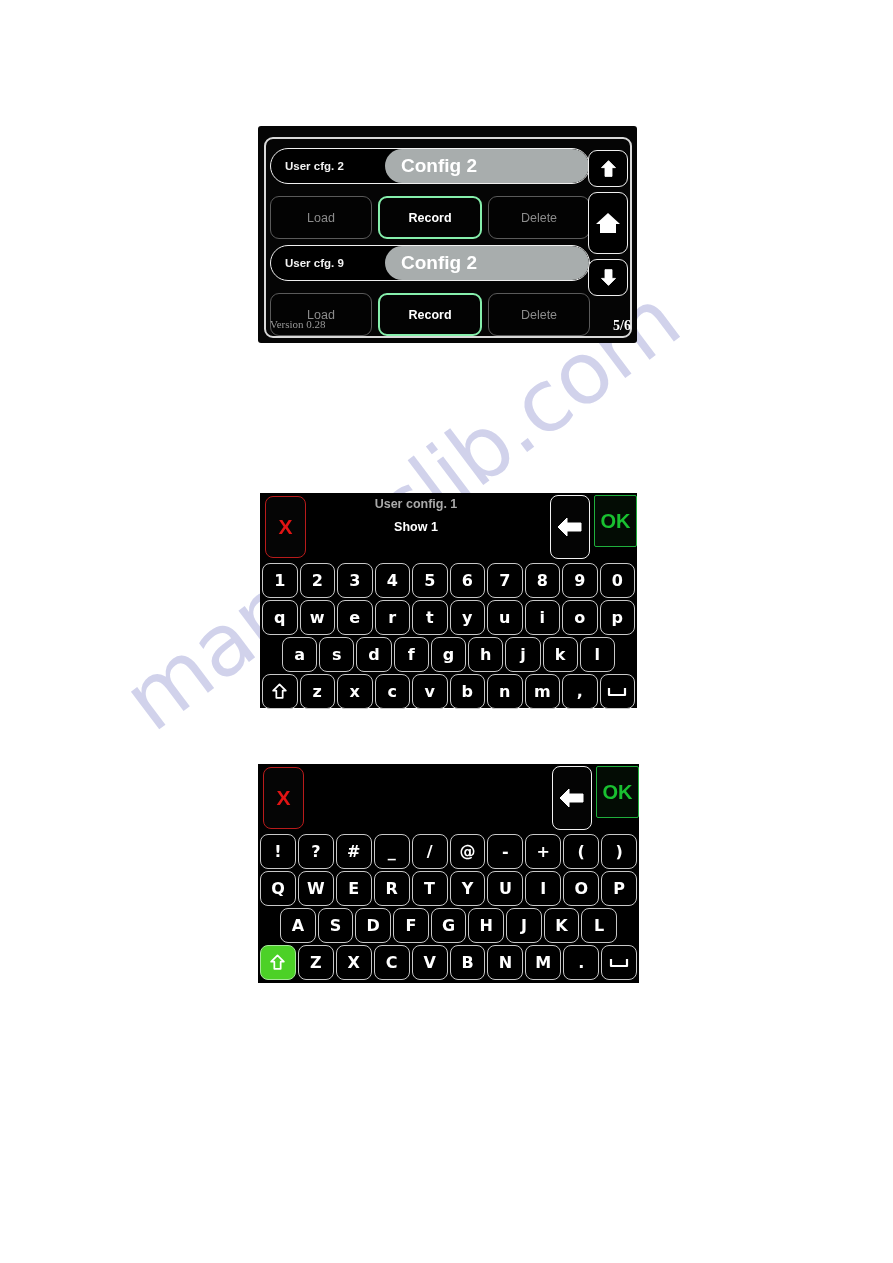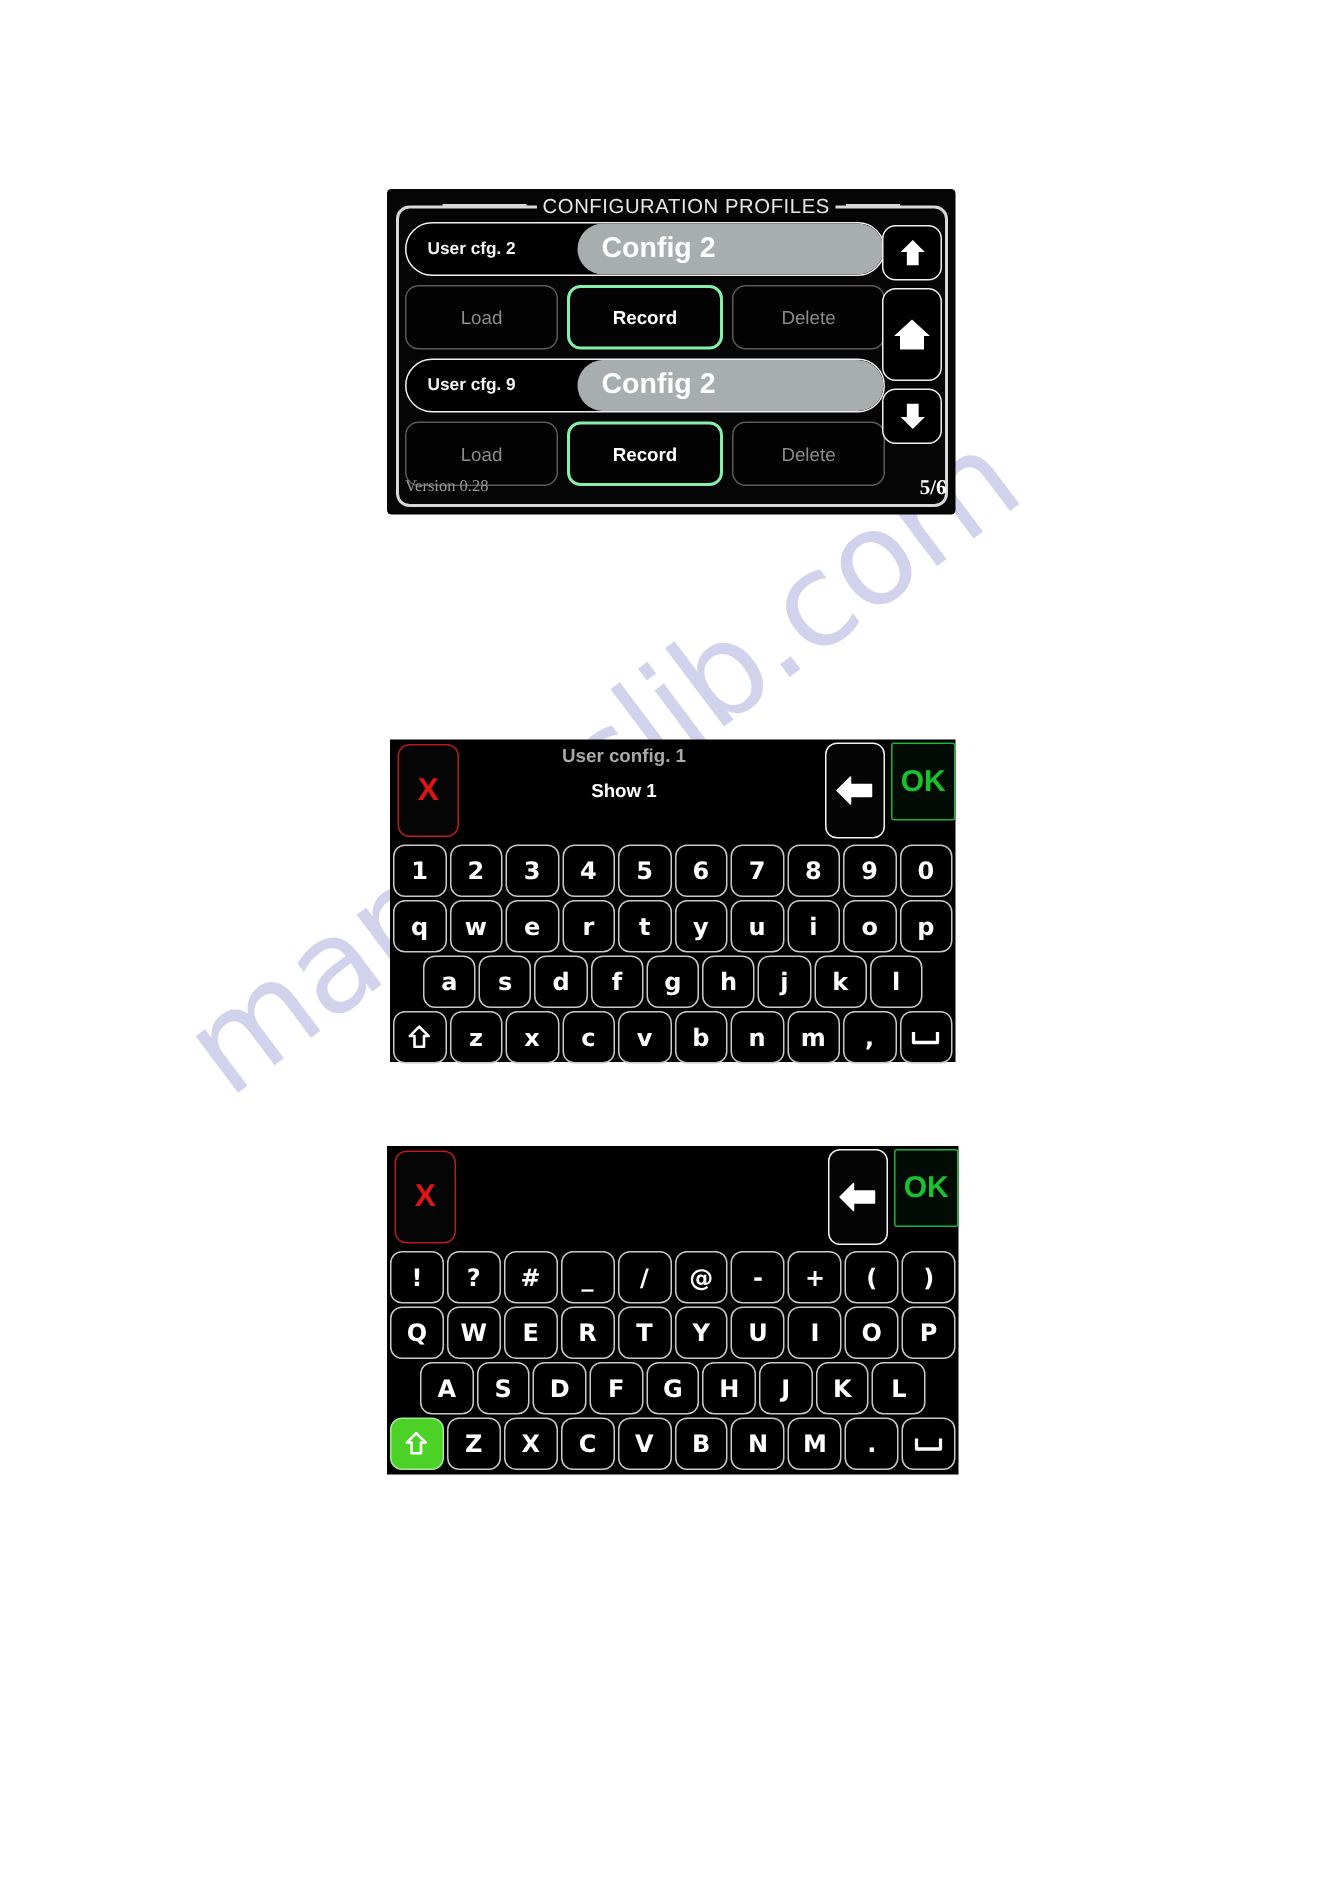--- a/index.html
+++ b/index.html
@@ -130,20 +130,21 @@
     font-size: 19px;
     font-weight: bold;
   }
 
   
   .action-row {
     display: flex;
     gap: 6px;
     height: 43px;
     margin-bottom: 6px;
+    margin-top: 12px;
   }
   .action-btn {
     flex: 1 1 0;
     border-radius: 9px;
     box-sizing: border-box;
     display: flex;
     align-items: center;
     justify-content: center;
     font-size: 12.5px;
     background: #030303;
@@ -313,25 +314,20 @@
 <body>
 
 <div id="watermark">
   <div class="wm-text">manualslib.com</div>
 </div>
 
 <div class="device" id="panel-config">
 
   <div class="cfg-frame"></div>
 
-  <div class="cfg-title-wrap">
-    <div class="cfg-title-rule left"></div>
-    <div class="cfg-title-text">CONFIGURATION PROFILES</div>
-    <div class="cfg-title-rule right"></div>
-  </div>
 
   <div class="cfg-body">
 
     <div class="profile-row">
       <div class="profile-tag">User cfg. 2</div>
       <div class="profile-value">Config 2</div>
     </div>
     <div class="action-row">
       <div class="action-btn dim">Load</div>
       <div class="action-btn bright">Record</div>

